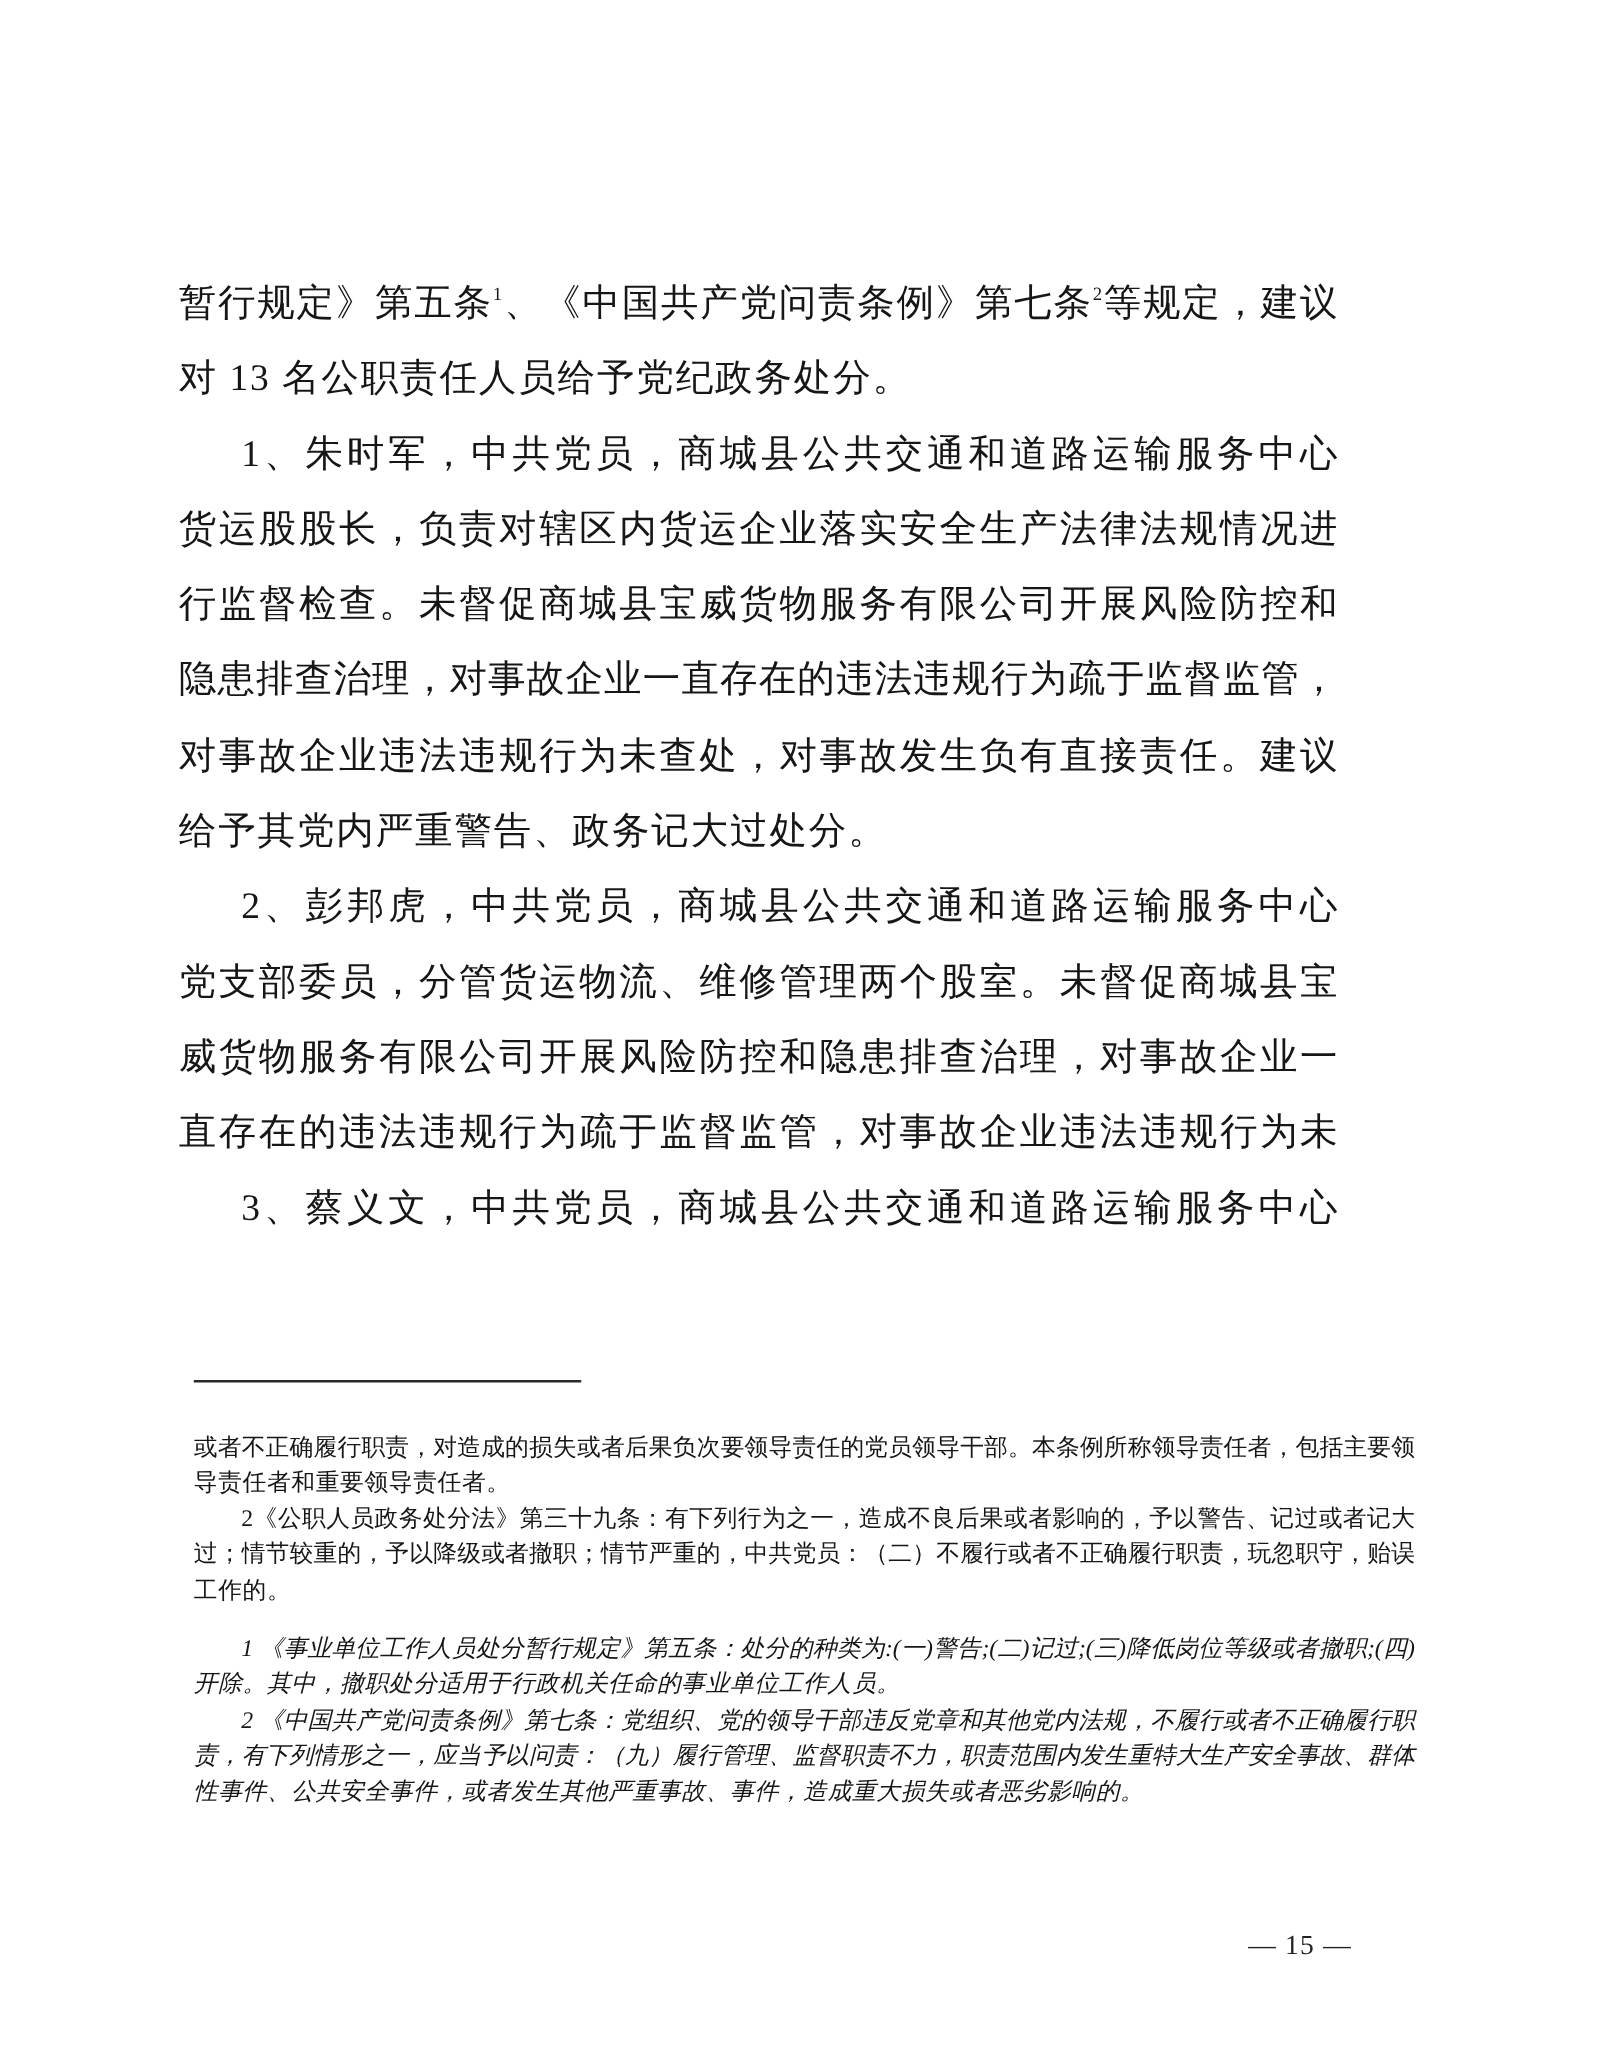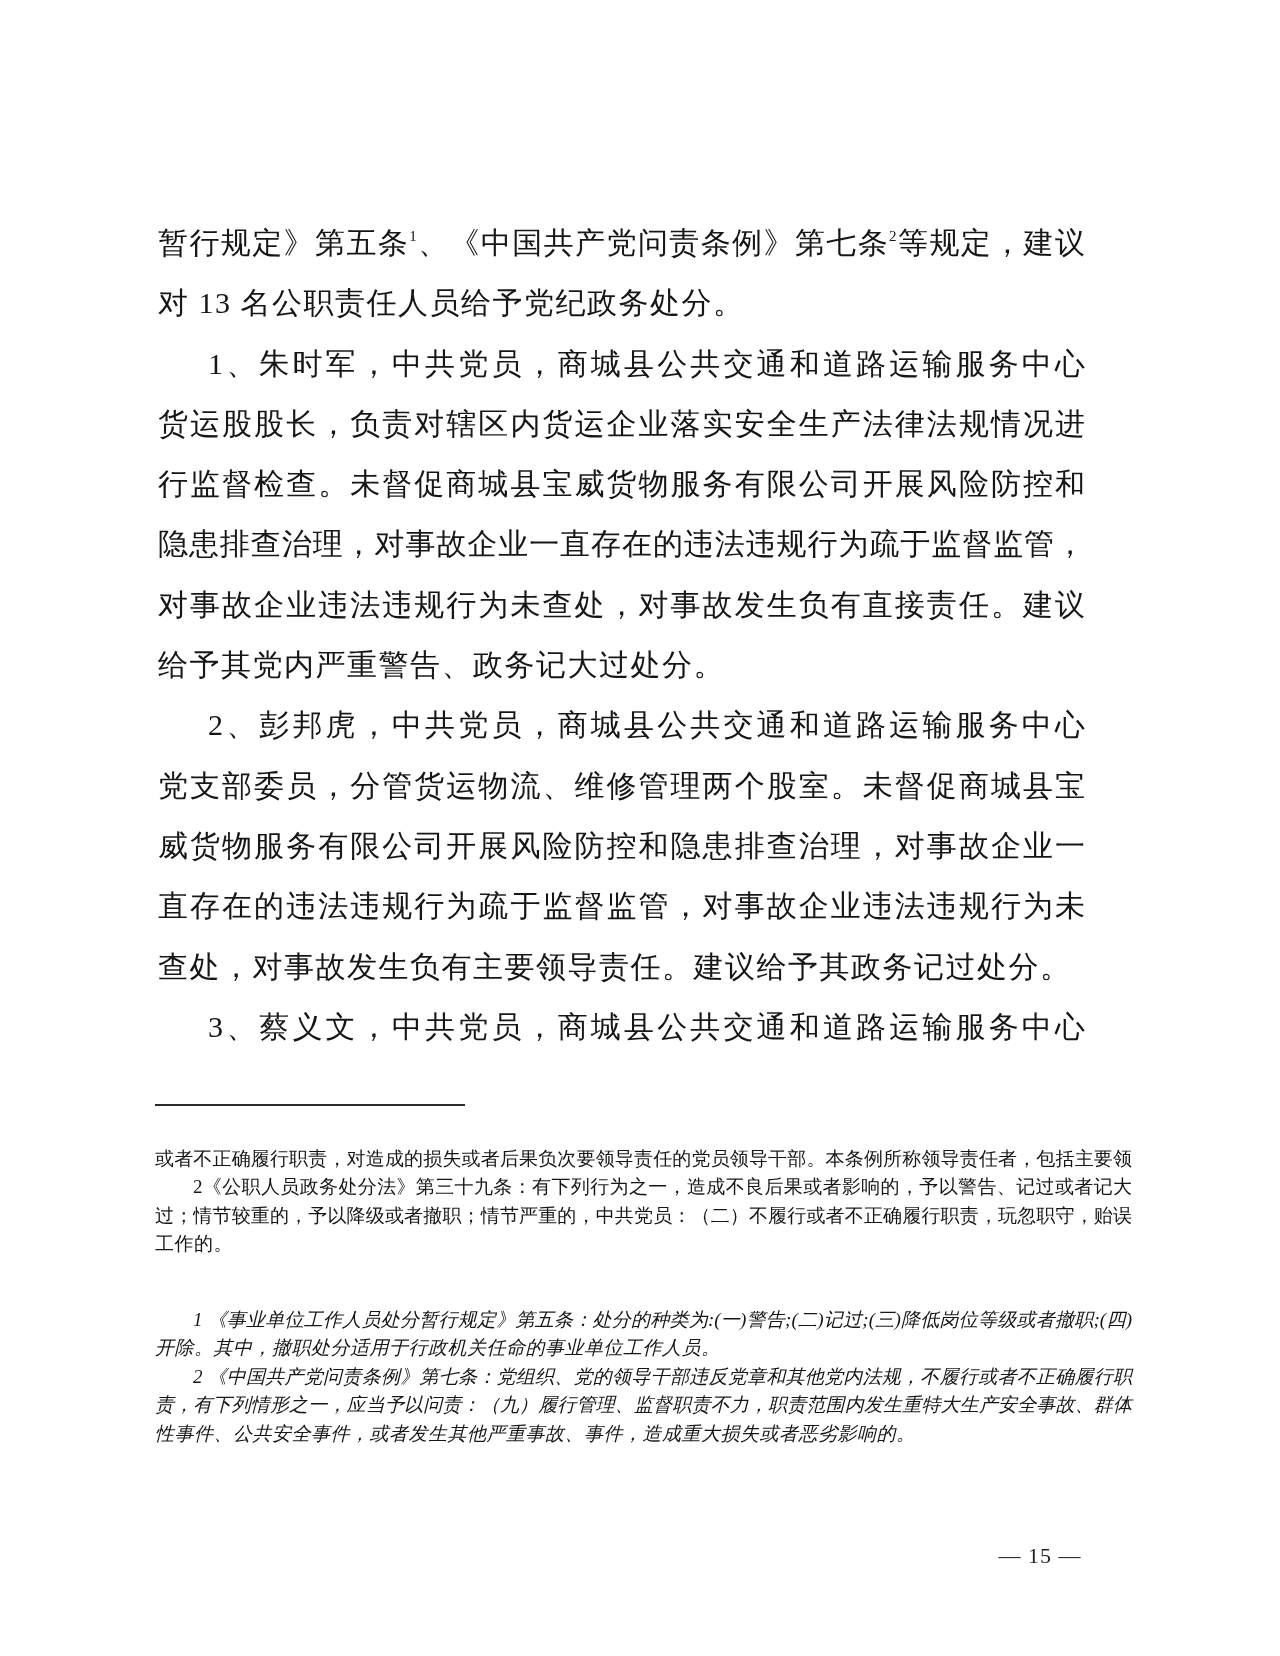--- a/index.html
+++ b/index.html
@@ -8,21 +8,21 @@
     width:1280px;height:1656px;
     margin:0 auto;
     background:#ffffff;
     color:#161616;
     font-family:"Liberation Serif","DejaVu Serif",serif;
     overflow:hidden;
   }
   
   .body-text{
     position:absolute;
-    left:158px;top:213px;width:927px;
+    left:143px;top:213px;width:927px;
     font-size:30px;
     line-height:60.3px;
   }
   .bline{
     text-align:justify;
     text-align-last:justify;
     height:60.3px;
   }
   .bline.end{
     text-align:left;
@@ -83,28 +83,28 @@
     <div class="bline indent">1、朱时军，中共党员，商城县公共交通和道路运输服务中心</div>
     <div class="bline">货运股股长，负责对辖区内货运企业落实安全生产法律法规情况进</div>
     <div class="bline">行监督检查。未督促商城县宝威货物服务有限公司开展风险防控和</div>
     <div class="bline">隐患排查治理，对事故企业一直存在的违法违规行为疏于监督监管，</div>
     <div class="bline">对事故企业违法违规行为未查处，对事故发生负有直接责任。建议</div>
     <div class="bline end">给予其党内严重警告、政务记大过处分。</div>
     <div class="bline indent">2、彭邦虎，中共党员，商城县公共交通和道路运输服务中心</div>
     <div class="bline">党支部委员，分管货运物流、维修管理两个股室。未督促商城县宝</div>
     <div class="bline">威货物服务有限公司开展风险防控和隐患排查治理，对事故企业一</div>
     <div class="bline">直存在的违法违规行为疏于监督监管，对事故企业违法违规行为未</div>
-    <div class="bline end">查处，对事故发生负有主要领导责任。建议给予其政务记过处分。</div>
     <div class="bline indent">3、蔡义文，中共党员，商城县公共交通和道路运输服务中心</div>
   </div>
 
   <div class="footnote-sep"></div>
 
   <div class="fblock fblock-1">
     <div class="fline">或者不正确履行职责，对造成的损失或者后果负次要领导责任的党员领导干部。本条例所称领导责任者，包括主要领</div>
+    <div class="fline end">导责任者和重要领导责任者。</div>
     <div class="fline indent">2《公职人员政务处分法》第三十九条：有下列行为之一，造成不良后果或者影响的，予以警告、记过或者记大</div>
     <div class="fline">过；情节较重的，予以降级或者撤职；情节严重的，中共党员：（二）不履行或者不正确履行职责，玩忽职守，贻误</div>
     <div class="fline end">工作的。</div>
   </div>
 
   <div class="fblock fblock-2">
     <div class="fline indent">1 《事业单位工作人员处分暂行规定》第五条：处分的种类为:(一)警告;(二)记过;(三)降低岗位等级或者撤职;(四)</div>
     <div class="fline end">开除。其中，撤职处分适用于行政机关任命的事业单位工作人员。</div>
     <div class="fline indent">2 《中国共产党问责条例》第七条：党组织、党的领导干部违反党章和其他党内法规，不履行或者不正确履行职</div>
     <div class="fline">责，有下列情形之一，应当予以问责：（九）履行管理、监督职责不力，职责范围内发生重特大生产安全事故、群体</div>

